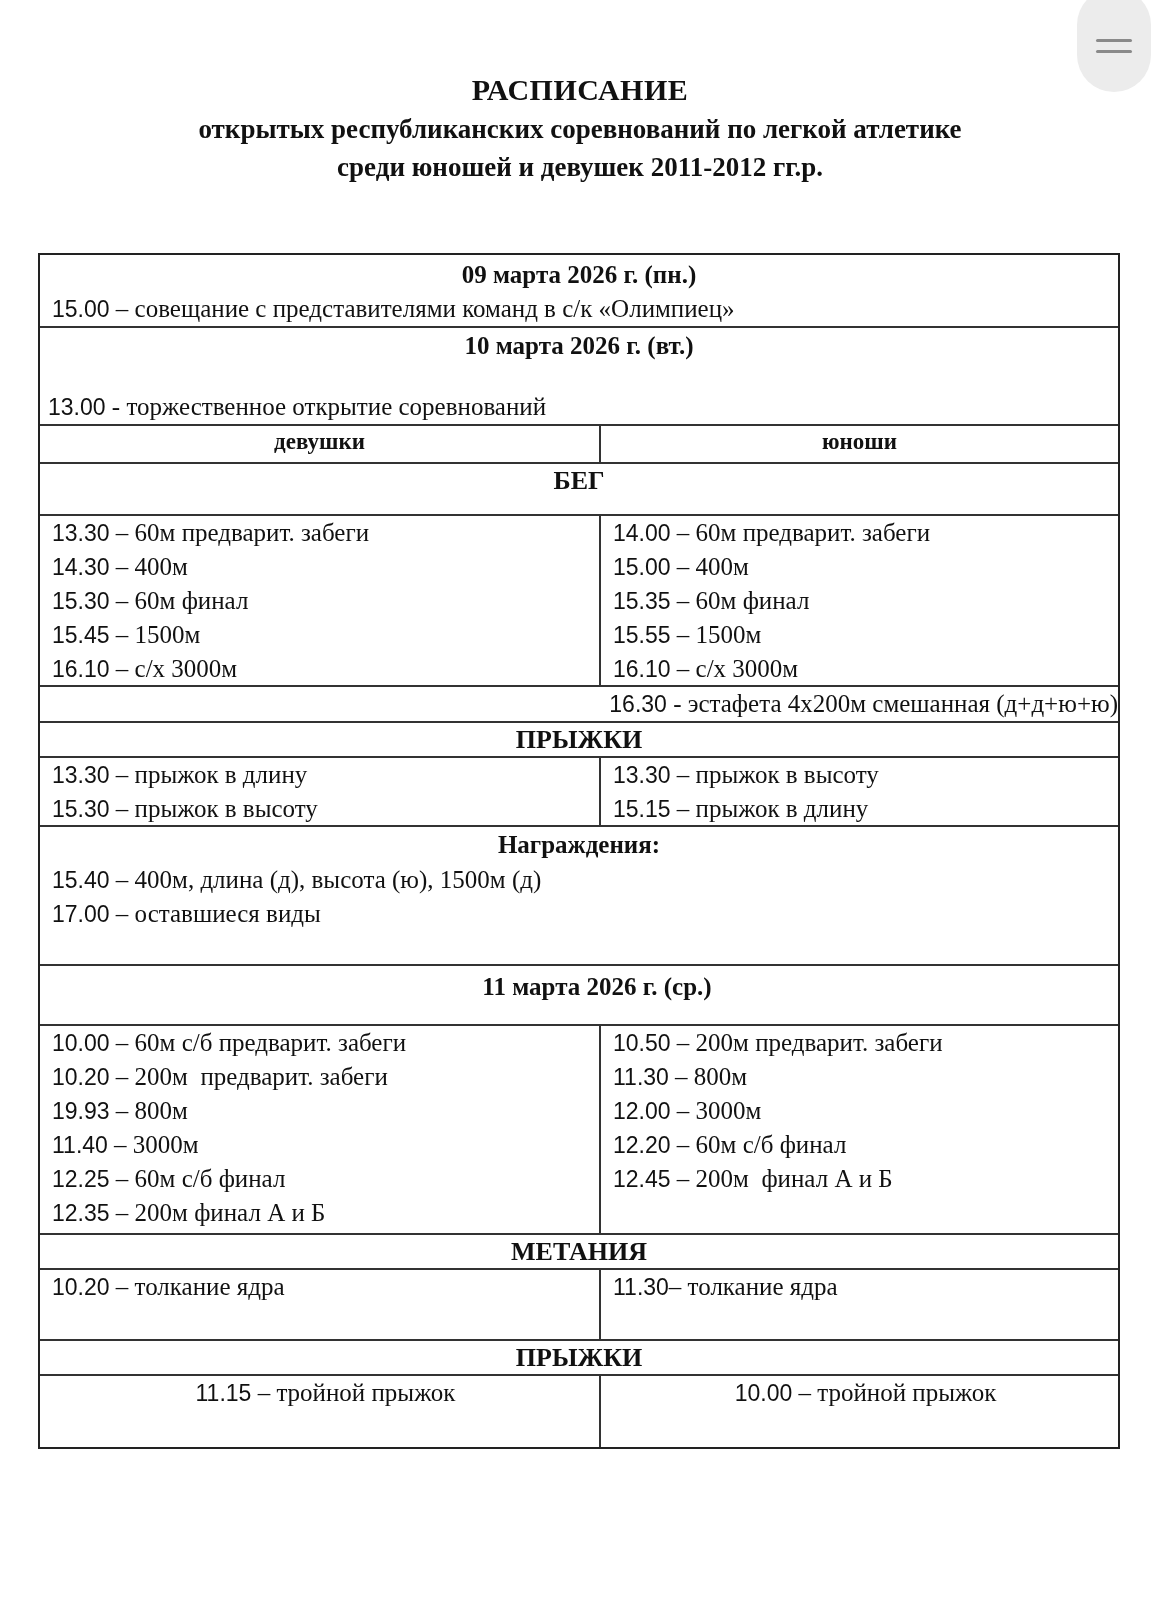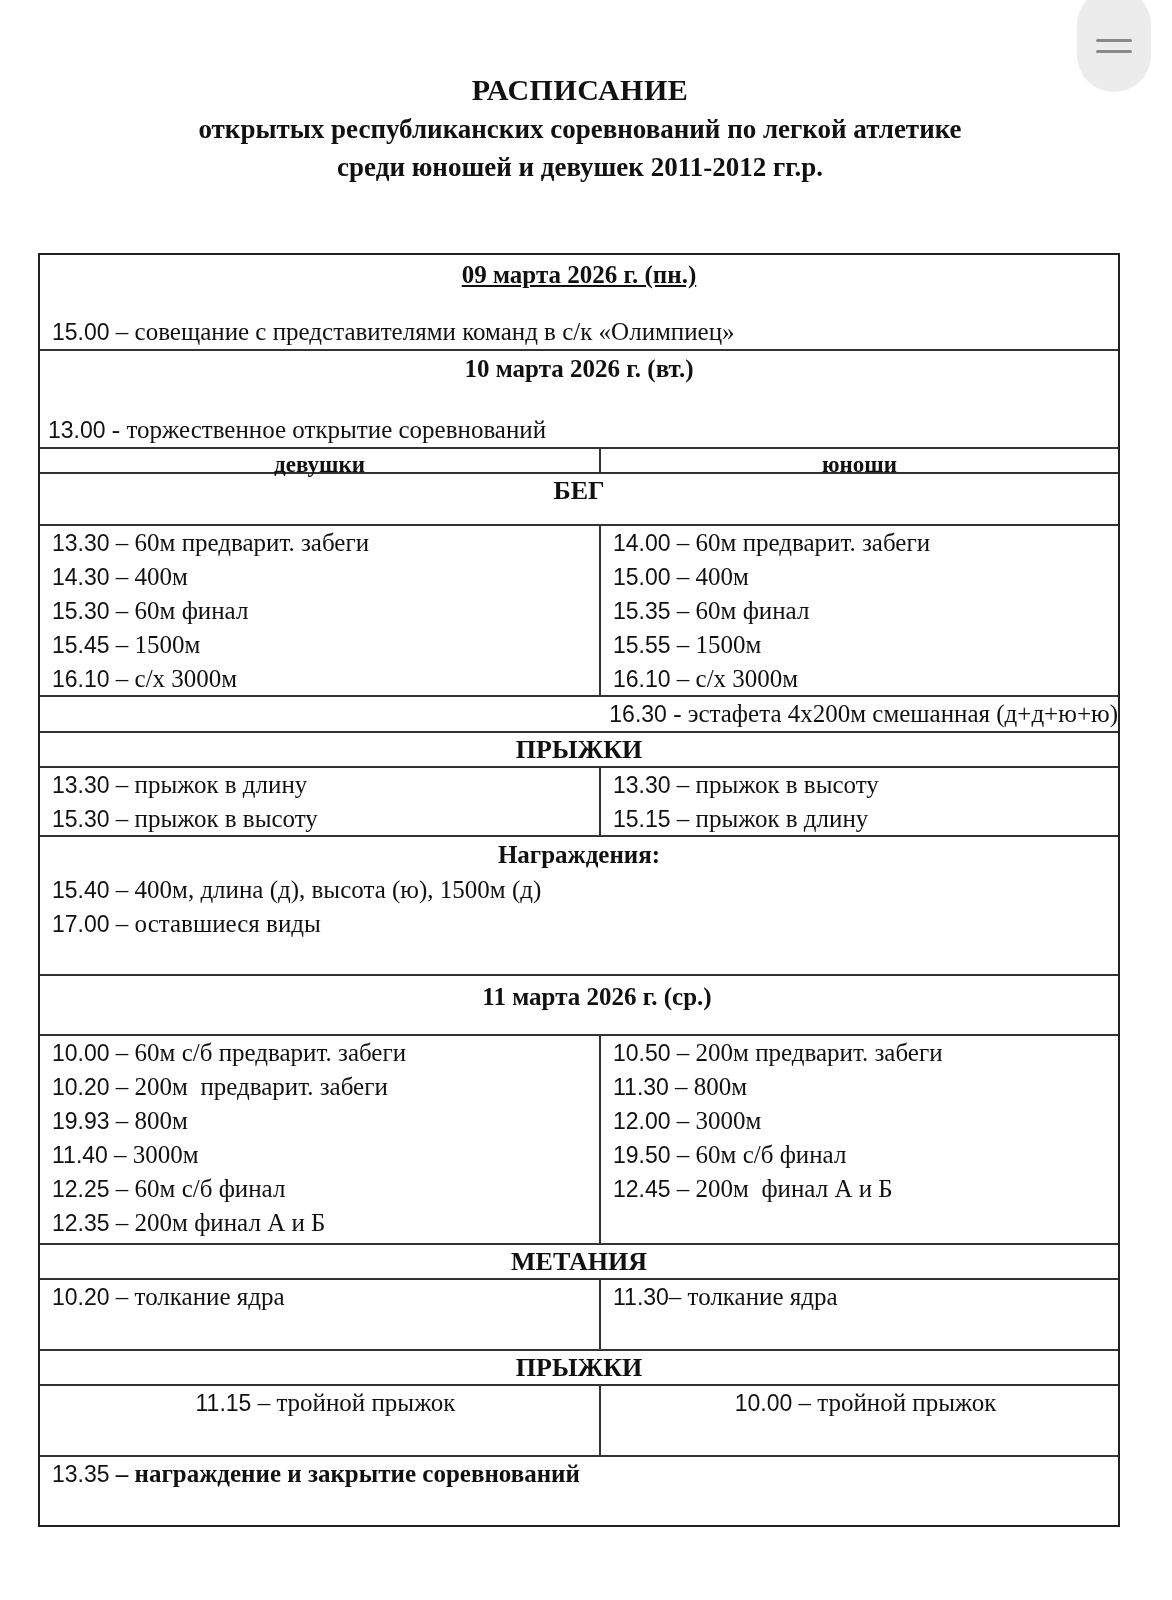--- a/index.html
+++ b/index.html
@@ -47,31 +47,31 @@
 </div>
 
 <div class="title-block">
   <div class="main">РАСПИСАНИЕ</div>
   <div class="sub">открытых республиканских соревнований по легкой атлетике</div>
   <div class="sub">среди юношей и девушек 2011-2012 гг.р.</div>
 </div>
 
 <div class="sheet">
 
-  <div class="row" style="height:96px;text-decoration:underline;">
+  <div class="row" style="height:73px;">
     <div class="center date" style="padding-top:6px;">09 марта 2026 г. (пн.)</div>
     <div class="line" style="position:absolute;left:0;bottom:0;"><span class="t">15.00</span><span> – совещание с представителями команд в с/к «Олимпиец»</span></div>
   </div>
 
   <div class="row" style="height:98px;">
     <div class="center date" style="padding-top:4px;">10 марта 2026 г. (вт.)</div>
     <div class="line" style="position:absolute;left:0;bottom:0;padding-left:8px;"><span class="t">13.00</span><span> - торжественное открытие соревнований</span></div>
   </div>
 
-  <div class="row split" style="height:25px;">
+  <div class="row split" style="height:38px;">
     <div class="col left colhead">девушки</div>
     <div class="col right colhead">юноши</div>
   </div>
 
   <div class="row section" style="height:52px;">БЕГ</div>
 
   <div class="row split" style="height:171px;">
     <div class="col left">
       <div class="line"><span class="t">13.30</span><span> – 60м предварит. забеги</span></div>
       <div class="line"><span class="t">14.30</span><span> – 400м</span></div>
@@ -119,21 +119,21 @@
       <div class="line"><span class="t">10.20</span><span> – 200м  предварит. забеги</span></div>
       <div class="line"><span class="t">19.93</span><span> – 800м</span></div>
       <div class="line"><span class="t">11.40</span><span> – 3000м</span></div>
       <div class="line"><span class="t">12.25</span><span> – 60м с/б финал</span></div>
       <div class="line"><span class="t">12.35</span><span> – 200м финал А и Б</span></div>
     </div>
     <div class="col right">
       <div class="line"><span class="t">10.50</span><span> – 200м предварит. забеги</span></div>
       <div class="line"><span class="t">11.30</span><span> – 800м</span></div>
       <div class="line"><span class="t">12.00</span><span> – 3000м</span></div>
-      <div class="line"><span class="t">19.50</span><span> – 60м с/б финал</span></div>
+      <div class="line"><span class="t">12.20</span><span> – 60м с/б финал</span></div>
       <div class="line"><span class="t">12.45</span><span> – 200м  финал А и Б</span></div>
     </div>
   </div>
 
   <div class="row section" style="height:35px;">МЕТАНИЯ</div>
 
   <div class="row split" style="height:71px;">
     <div class="col left">
       <div class="line"><span class="t">10.20</span><span> – толкание ядра</span></div>
     </div>
@@ -146,16 +146,13 @@
 
   <div class="row split" style="height:71px;text-align:center;">
     <div class="col left">
       <div class="line"><span class="t">11.15</span><span> – тройной прыжок</span></div>
     </div>
     <div class="col right">
       <div class="line"><span class="t">10.00</span><span> – тройной прыжок</span></div>
     </div>
   </div>
 
-  <div class="row" style="height:68px;">
-    <div class="line"><span class="t">13.35</span><span class="bold"> – награждение и закрытие соревнований</span></div>
-  </div>
 </div>
 
 </body></html>

